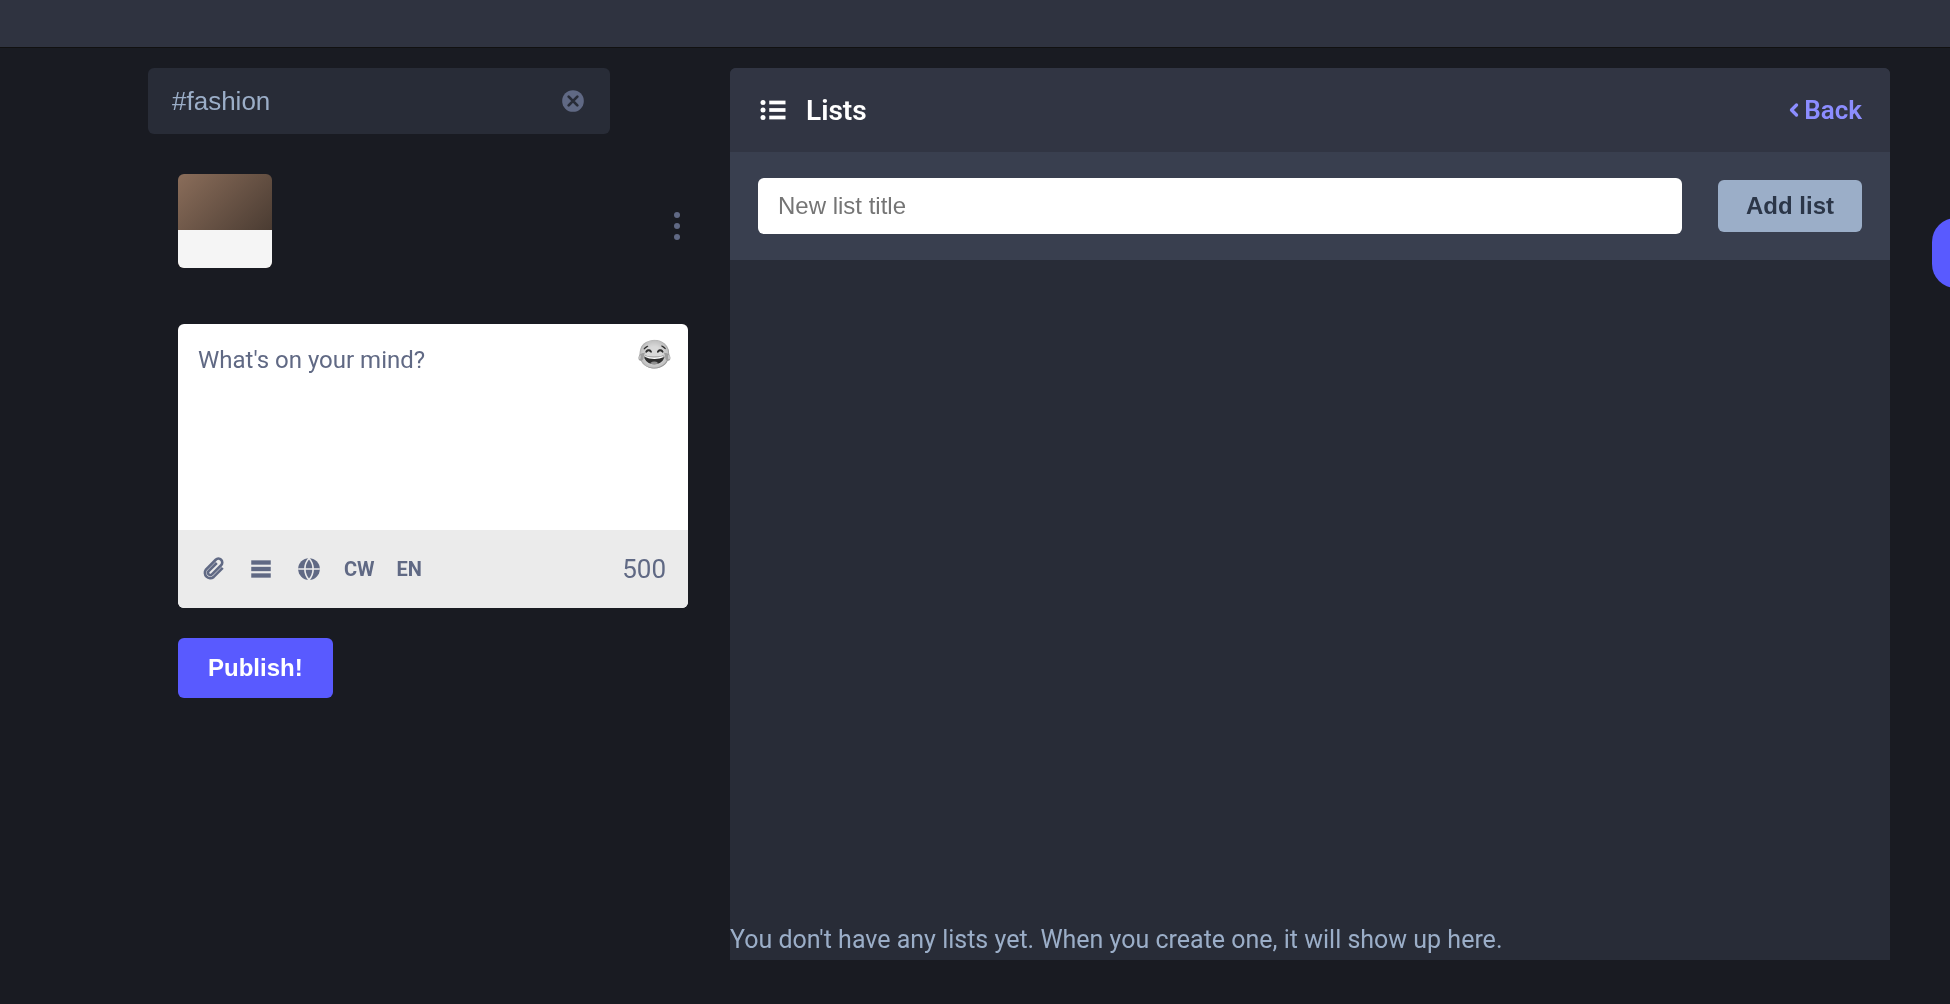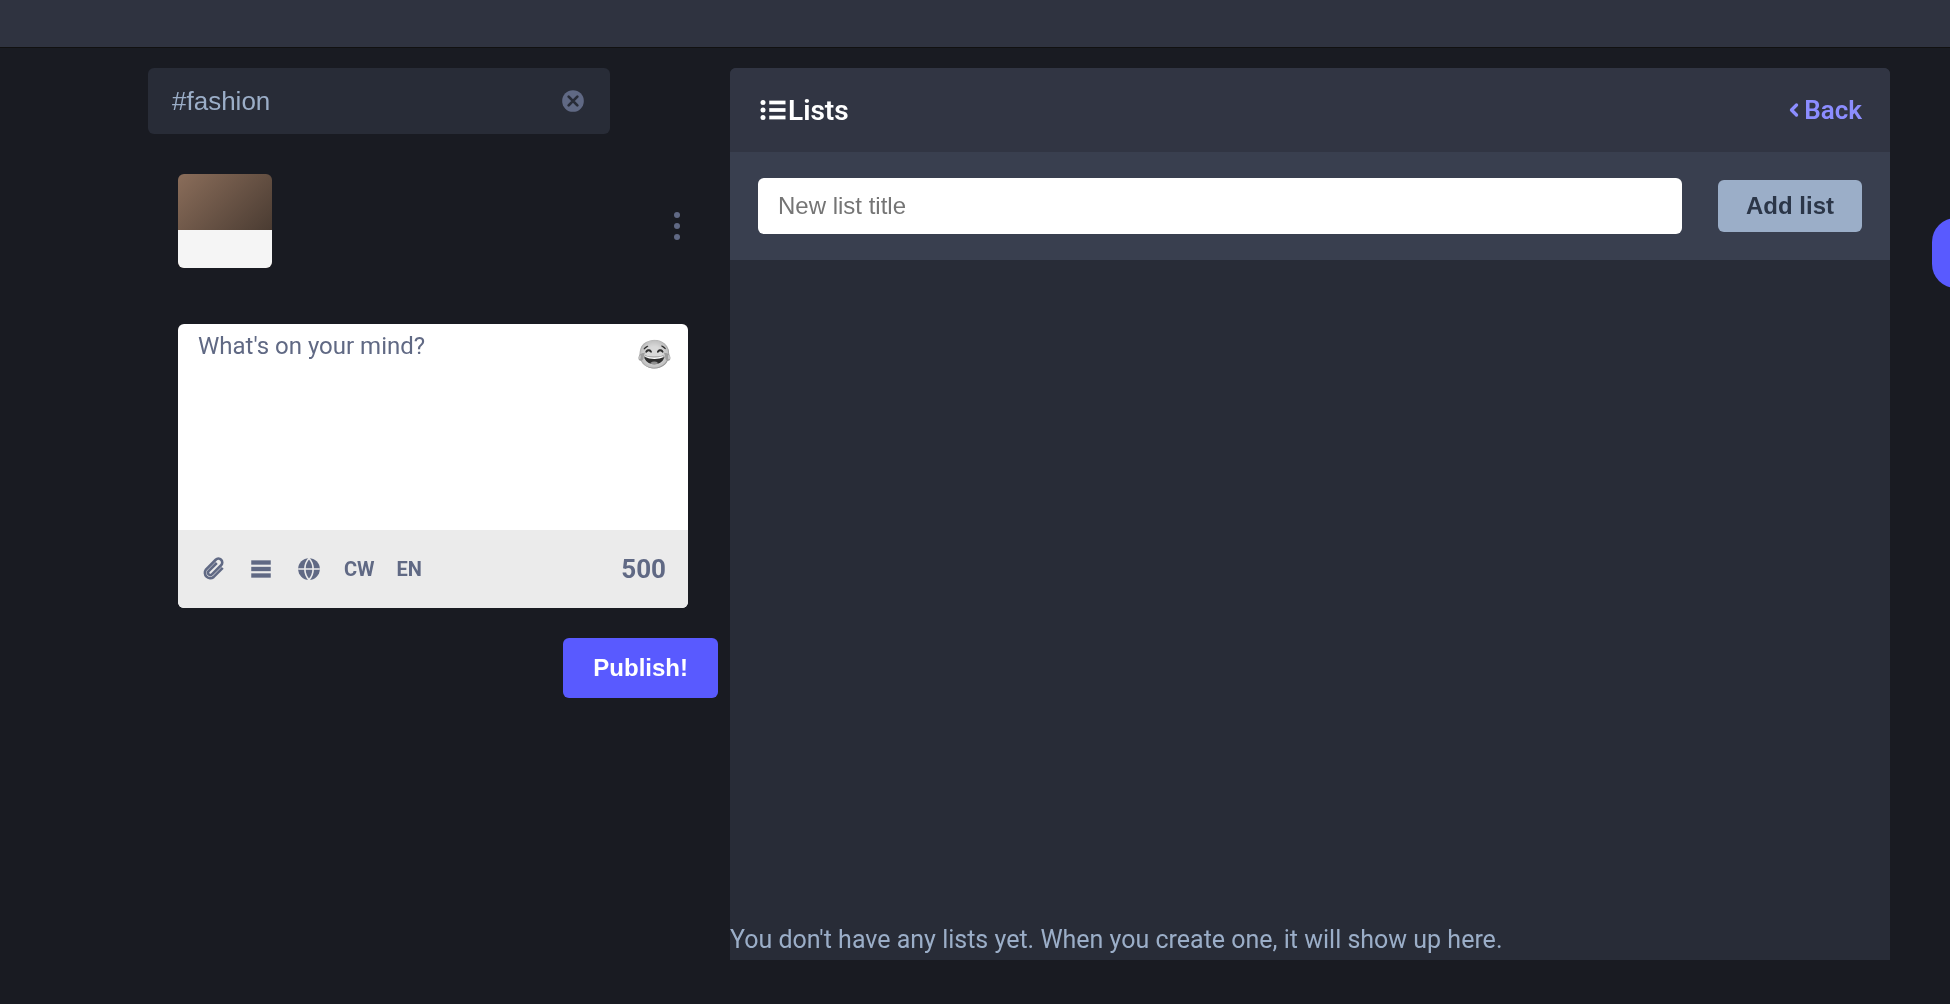--- a/index.html
+++ b/index.html
@@ -95,21 +95,21 @@
   .compose {
     margin-top: 56px;
     margin-left: 30px;
     width: 510px;
     background: #fff;
     border-radius: 6px;
     overflow: hidden;
   }
   .compose-textarea {
     min-height: 206px;
-    padding: 8px 20px;
+    padding: 22px 20px;
     position: relative;
     border-radius: 7px;
   }
   .compose-placeholder {
     color: #606984;
     font-size: 24px;
   }
   .emoji-btn {
     position: absolute;
     right: 16px;
@@ -127,27 +127,27 @@
     gap: 22px;
     color: #606984;
     font-weight: 700;
   }
   .toolbar-icon { cursor: pointer; display:flex;align-items:center;}
   .toolbar-text { font-size: 20px; cursor:pointer;}
   .char-count {
     margin-left: auto;
     font-size: 26px;
     color: #606984;
-    font-weight: 700;
+    font-weight: 400;
   }
   .publish-row {
     width: 540px;
     margin-left: 30px;
     display: flex;
-    justify-content: flex-end;
+    justify-content: flex-start;
     margin-top: 30px;
   }
   .publish-btn {
     background: #595aff;
     color: #fff;
     font-size: 24px;
     font-weight: 700;
     border: none;
     border-radius: 6px;
     padding: 16px 30px;
@@ -164,21 +164,21 @@
     overflow: hidden;
   }
   .panel-header {
     background: #313543;
     height: 84px;
     display: flex;
     align-items: center;
     padding: 0 28px;
     justify-content: space-between;
   }
-  .panel-title-wrap { display:flex; align-items:center; }
+  .panel-title-wrap { display:flex; align-items:center; gap:18px;}
   .panel-title {
     color: #fff;
     font-size: 28px;
     font-weight: 600;
   }
   .back-btn {
     color: #8c8dff;
     font-size: 26px;
     font-weight: 600;
     display: flex;

